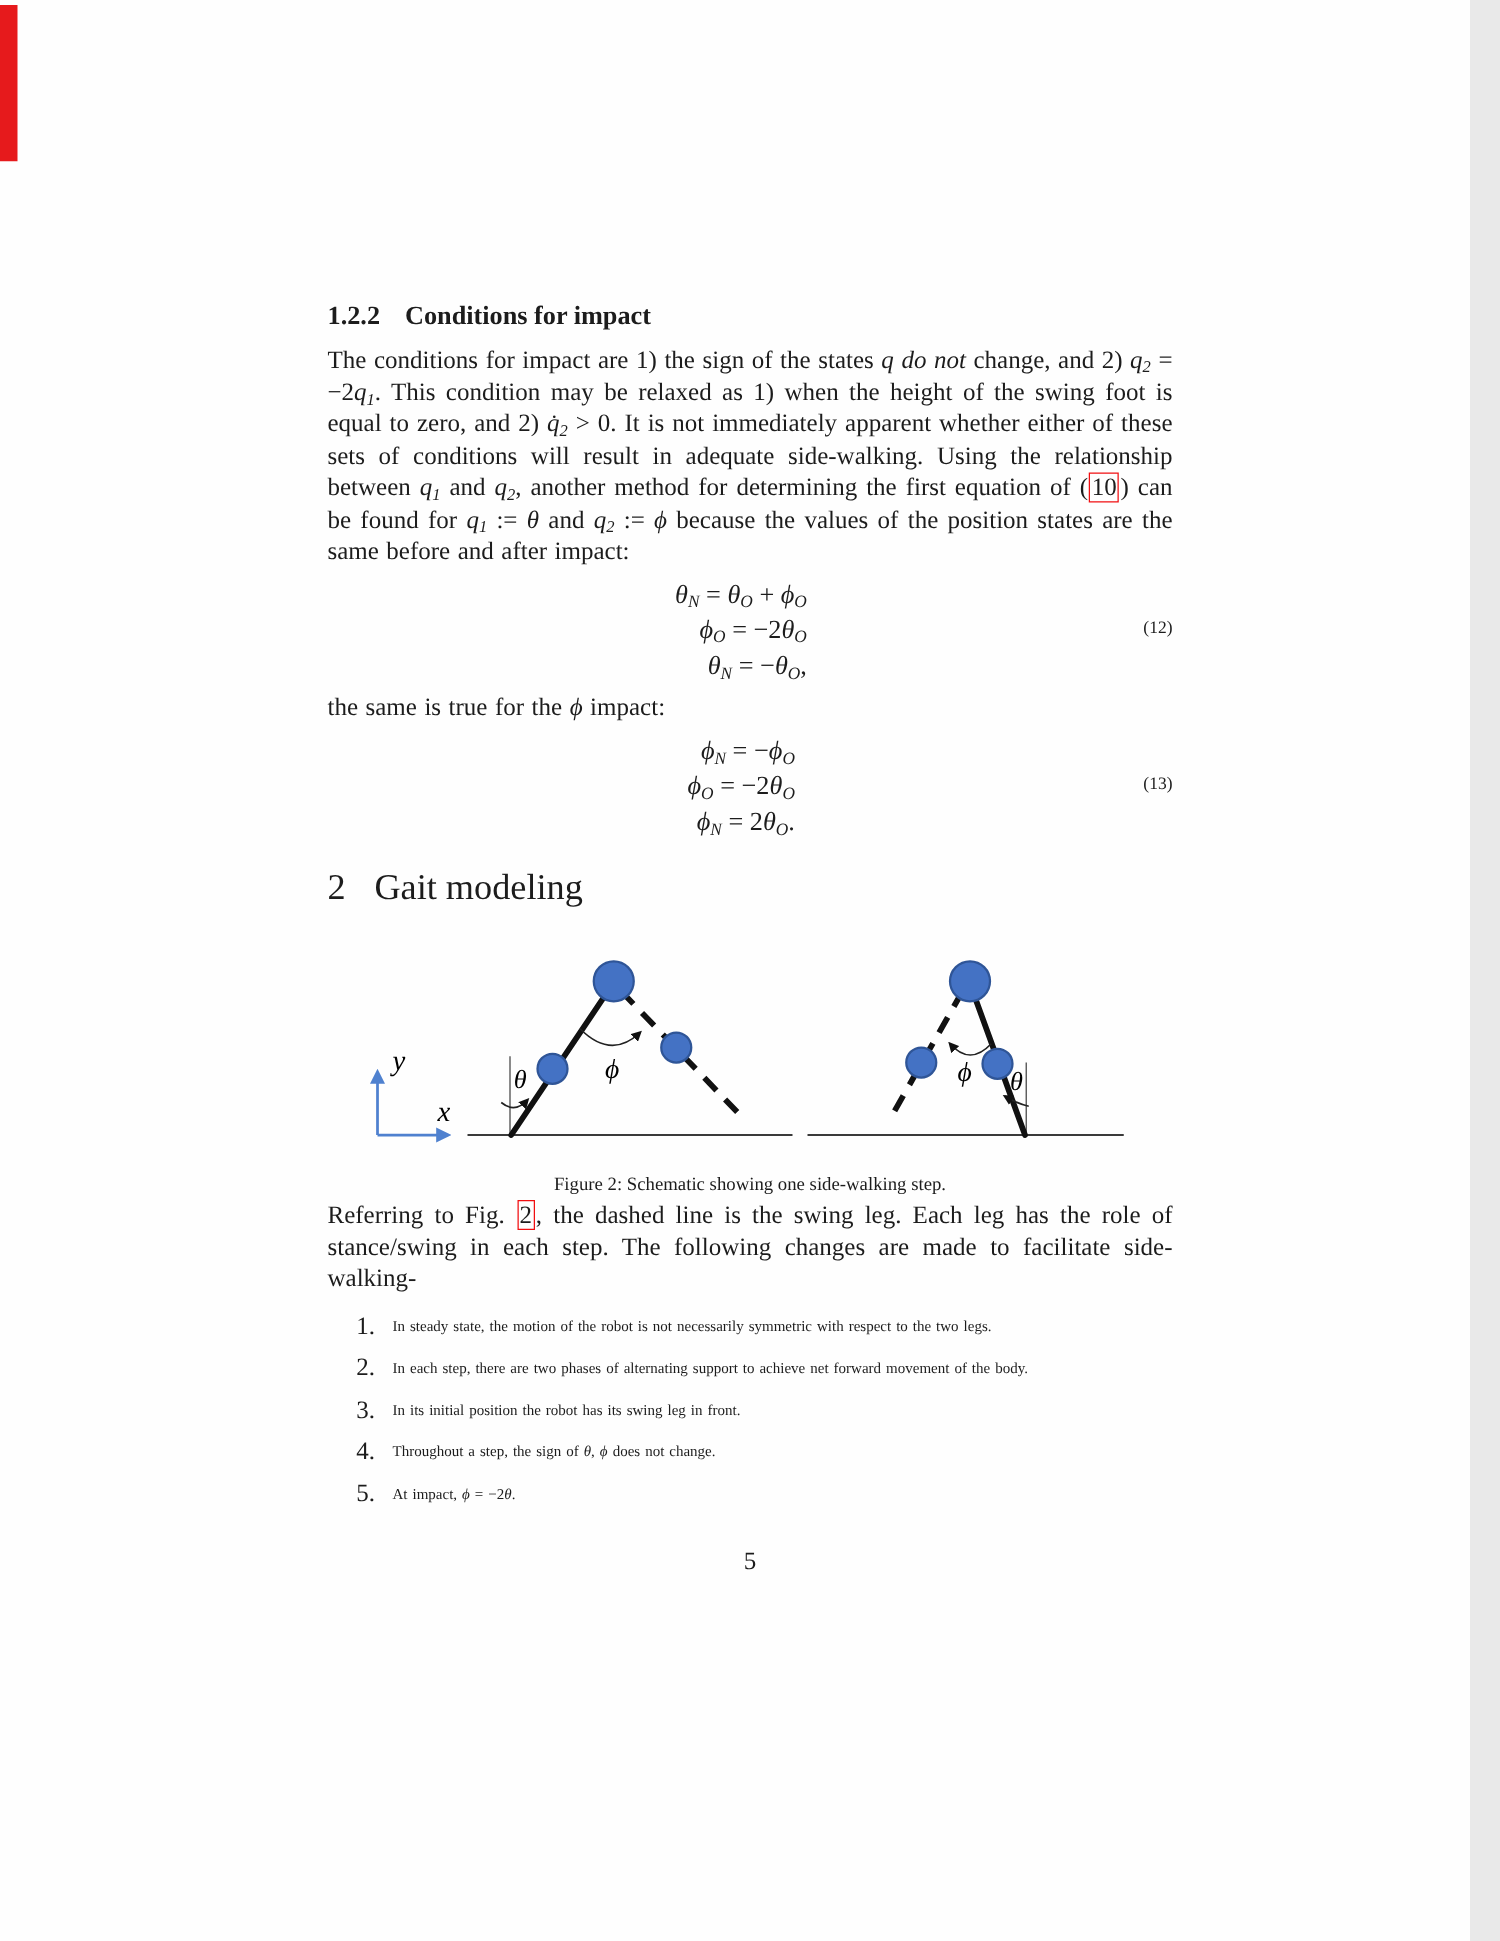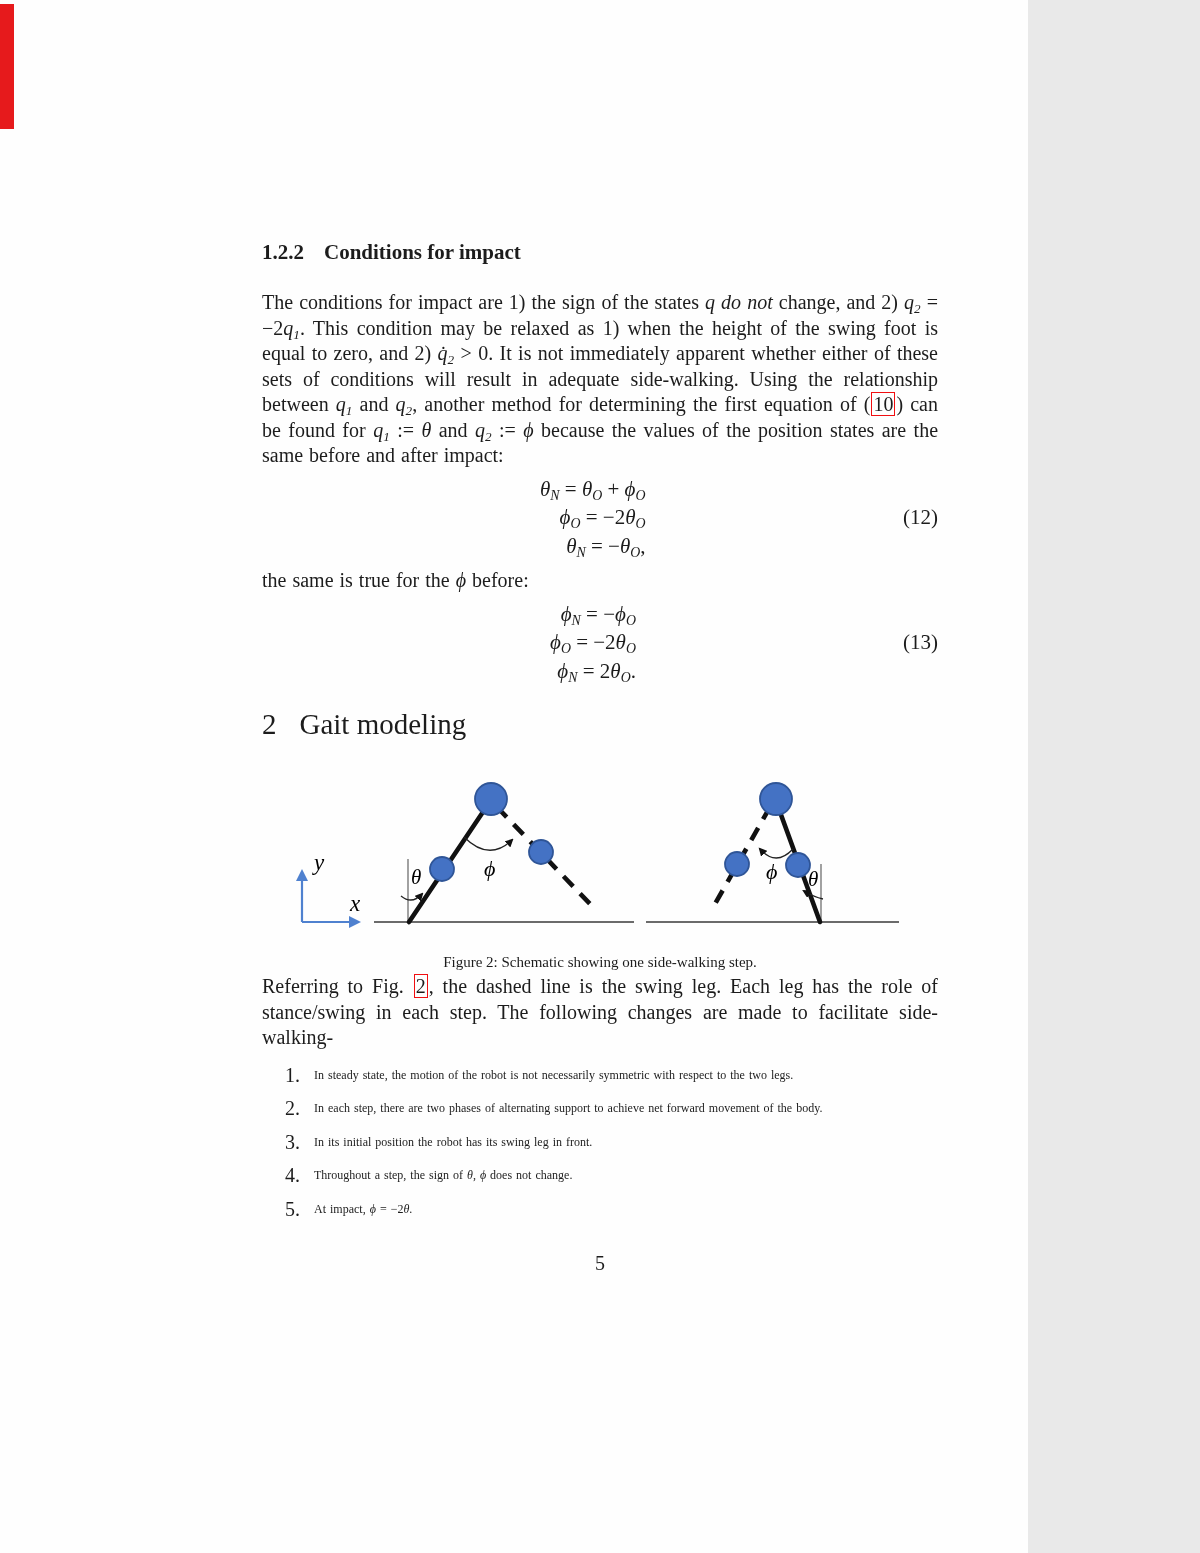--- a/index.html
+++ b/index.html
@@ -1,38 +1,38 @@
 <!DOCTYPE html>
 <html><head>
 <meta charset="utf-8">
 <style>
   html,body{margin:0;padding:0;background:#e9e9e9;}
-  .page{position:relative;width:1028px;height:1553px;background:#fefefe;overflow:hidden;
+  .page{position:relative;width:1176px;height:1553px;background:#fefefe;overflow:hidden;
         font-family:"Liberation Serif","DejaVu Serif",serif;color:#1c1c1c;}
   .redbar{position:absolute;left:0;top:4px;width:14px;height:125px;background:#e61a1c;}
   .col{position:absolute;left:262px;top:240px;width:676px;}
   h3.subsec{margin:0;font-size:21px;line-height:24px;font-weight:bold;}
   h3.subsec .secnum{margin-right:20px;}
   h2.sec{margin:24px 0 0 0;font-size:29px;line-height:31px;font-weight:normal;}
   h2.sec .secnum{margin-right:23px;}
   p.body{margin:0;font-size:20px;line-height:25.5px;text-align:justify;word-spacing:1px;}
-  p.m18{margin-top:26px;}
+  p.m18{margin-top:12px;}
   p.m8{margin-top:8px;}
   p.m20{}
   .mv{font-style:italic;}
   sub{font-size:0.66em;vertical-align:-0.28em;line-height:0;}
   .lk{border:1.5px solid #f10e10;padding:0 1px;margin:0 1px;}
   .eqwrap{position:relative;font-size:21px;}
   .eqwrap.e12{margin-top:6px;}
   .eqwrap.e13{margin-top:6px;}
   .eqlines{display:inline-block;}
   .e12 .eqlines{margin-left:278px;}
   .e13 .eqlines{margin-left:288px;}
   .eqline{margin:0;line-height:28.5px;text-align:right;}
-  .eqnum{position:absolute;right:0;top:50%;transform:translateY(-50%);font-size:21px;}
+  .eqnum{position:absolute;right:0;top:50%;transform:translateY(-50%);font-size:14px;}
   figure{margin:0;}
   .figsvg{display:block;margin:24px 0 0 22px;}
   .figcap{margin:14px 0 0 0;font-size:15px;line-height:24px;text-align:center;}
   .enum{margin-top:12px;}
   .enum-item{display:flex;margin-top:8px;padding-left:23px;}
   .enum-item:first-child{margin-top:0;}
   .enum-num{width:29px;flex:none;font-size:20px;line-height:25.5px;}
   .enum-body{flex:1;font-size:12px;line-height:25.5px;text-align:justify;word-spacing:1px;margin:0;}
   .appendices{margin:12px 0 0 0;font-weight:normal;letter-spacing:1px;font-size:23px;line-height:36px;}
   .appendices .bigA{font-size:32px;}
@@ -55,21 +55,21 @@
 
     <div class="eqwrap e12">
       <div class="eqlines">
         <p class="eqline"><span class="mv">θ<sub>N</sub></span><span> = </span><span class="mv">θ<sub>O</sub></span><span> + </span><span class="mv">ϕ<sub>O</sub></span></p>
         <p class="eqline"><span class="mv">ϕ<sub>O</sub></span><span> = −2</span><span class="mv">θ<sub>O</sub></span></p>
         <p class="eqline"><span class="mv">θ<sub>N</sub></span><span> = −</span><span class="mv">θ<sub>O</sub></span><span>,</span></p>
       </div>
       <span class="eqnum">(12)</span>
     </div>
 
-    <p class="body m8"><span>the same is true for the </span><span class="mv">ϕ</span><span> before:</span></p>
+    <p class="body m8"><span>the same is true for the </span><span class="mv">ϕ</span><span> impact:</span></p>
 
     <div class="eqwrap e13">
       <div class="eqlines">
         <p class="eqline"><span class="mv">ϕ<sub>N</sub></span><span> = −</span><span class="mv">ϕ<sub>O</sub></span></p>
         <p class="eqline"><span class="mv">ϕ<sub>O</sub></span><span> = −2</span><span class="mv">θ<sub>O</sub></span></p>
         <p class="eqline"><span class="mv">ϕ<sub>N</sub></span><span> = 2</span><span class="mv">θ<sub>O</sub></span><span>.</span></p>
       </div>
       <span class="eqnum">(13)</span>
     </div>
 

